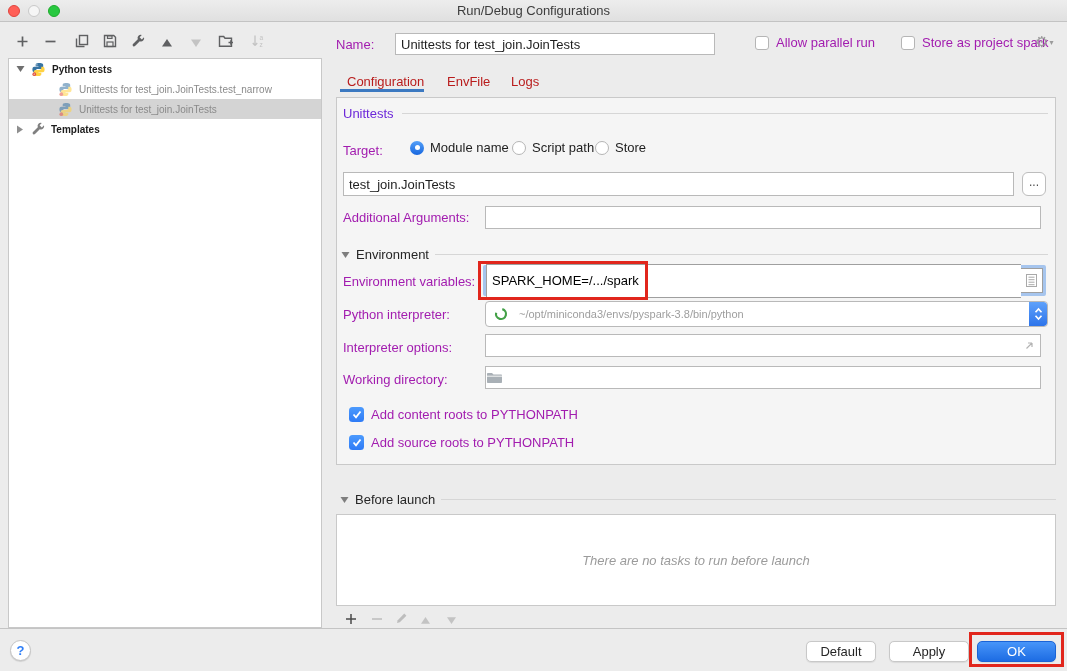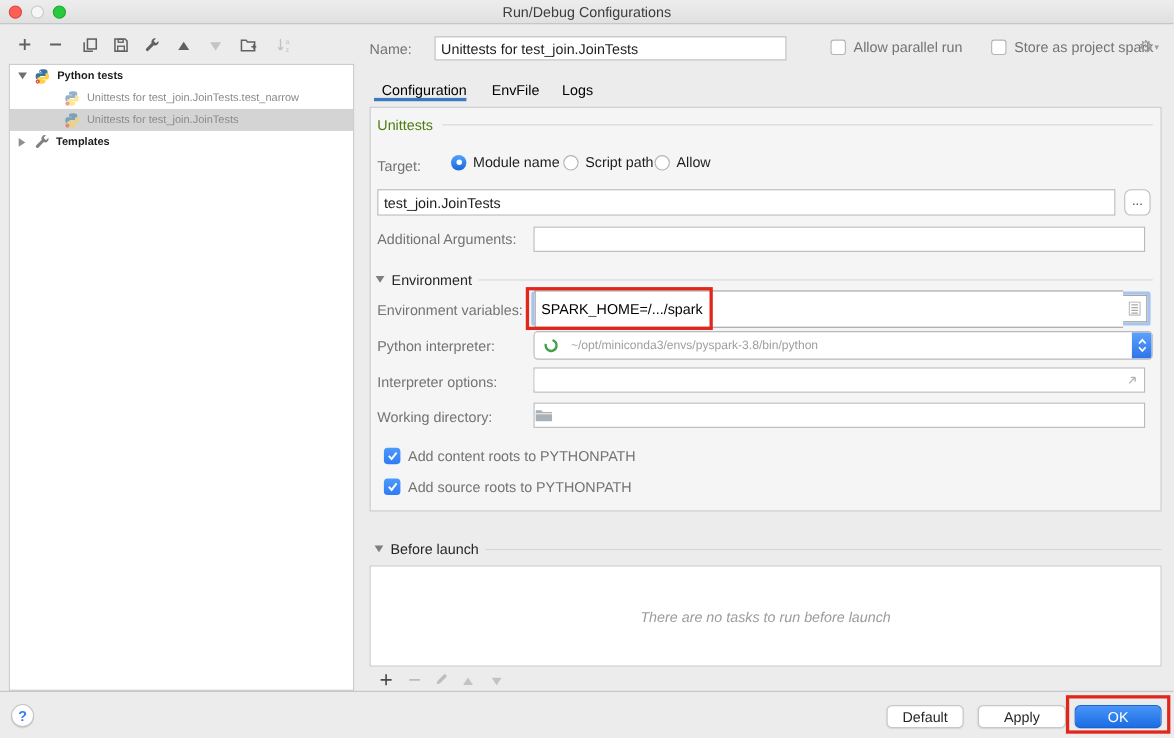--- a/index.html
+++ b/index.html
@@ -24,39 +24,39 @@
   .tree-row { position:relative; height:20px; display:flex; align-items:center; white-space:nowrap; overflow:hidden; font-size:10px; color:#1d1d1d; }
   .tree-row .twisty { width:9px; margin-left:7px; display:flex; }
   .tree-row .t-icon { margin-left:6px; display:flex; }
   .tree-row .t-label { margin-left:6px; }
   .tree-row.bold .t-label { font-weight:bold; }
   .tree-row.child { padding-left:49px; color:#8a8a8a; }
   .tree-row.child .t-icon { margin-left:0; opacity:.55; }
   .tree-row.selected { background:#d4d4d4; }
 
   
-  .label { font-size:13px; color:#737373; }
+  .label { font-size:13px; color:#a21caf; }
   .txt { font-size:13px; color:#1e1e1e; border:1px solid #b9b9b9; background:#fff; padding:1px 5px; font-family:"Liberation Sans",sans-serif; }
   .name-label { left:336px; top:37px; }
   .name-input { left:395px; top:33px; width:320px; height:22px; }
   .cb { width:14px; height:14px; border:1px solid #b5b5b5; border-radius:3px; background:#fff; }
   .cb-row { display:flex; align-items:center; gap:7px; }
   .cb-parallel { left:755px; top:35px; }
   .cb-store { left:901px; top:35px; }
   .gear { left:1035px; top:33px; font-size:15px; color:#9b9b9b; display:flex; align-items:center; }
   .gear .drop { font-size:8px; margin-left:1px; color:#9b9b9b; }
 
   
-  .tab { top:70px; height:22px; font-size:13px; color:#000000; display:flex; align-items:center; }
+  .tab { top:70px; height:22px; font-size:13px; color:#b91c1c; display:flex; align-items:center; }
   .tab-underline { left:340px; top:89px; width:84px; height:3px; background:#3c79c1; }
 
   
   .cfg-panel { left:336px; top:97px; width:720px; height:368px; background:#f5f5f5; border:1px solid #c9c9c9; }
   .legend-row { left:343px; top:106px; width:705px; display:flex; align-items:center; }
-  .legend-row .lg { font-size:13px; color:#4d7c0f; margin-right:8px; }
+  .legend-row .lg { font-size:13px; color:#6d28d9; margin-right:8px; }
   .rule { flex:1; height:1px; background:#d6d6d6; }
   .target-label { left:343px; top:143px; }
   .radio-row { display:flex; align-items:center; gap:6px; font-size:13px; color:#1e1e1e; }
   .radio { width:14px; height:14px; border-radius:50%; background:#fff; border:1px solid #b5b5b5; }
   .radio.sel { border:none; background:linear-gradient(#55a0f8,#1767df); display:flex; align-items:center; justify-content:center; }
   .radio.sel .dot { width:5px; height:5px; border-radius:50%; background:#fff; }
   .r1 { left:410px; top:140px; } .r2 { left:512px; top:140px; } .r3 { left:595px; top:140px; }
   .target-input { left:343px; top:172px; width:671px; height:24px; }
   .browse-btn { left:1022px; top:172px; width:24px; height:24px; background:#fff; border:1px solid #bdbdbd; border-radius:6px;
     font-size:12px; color:#4c4c4c; display:flex; align-items:center; justify-content:center; line-height:10px; padding-bottom:5px;}
@@ -263,21 +263,21 @@
       <span class="dot"></span>
     </span>
   <span>Module name</span>
 </div>
 <div class="abs radio-row r2">
   <span class="radio"></span>
   <span>Script path</span>
 </div>
 <div class="abs radio-row r3">
   <span class="radio"></span>
-  <span>Allow</span>
+  <span>Store</span>
 </div>
 
 <input class="abs txt target-input" value="test_join.JoinTests" style="">
 <div class="abs browse-btn">...</div>
 
 <div class="abs label args-label">Additional Arguments:</div>
 <input class="abs txt args-input" value="" style="">
 
 <div class="abs env-header">
   <span><svg width="9" height="8" viewBox="0 0 9 8">

